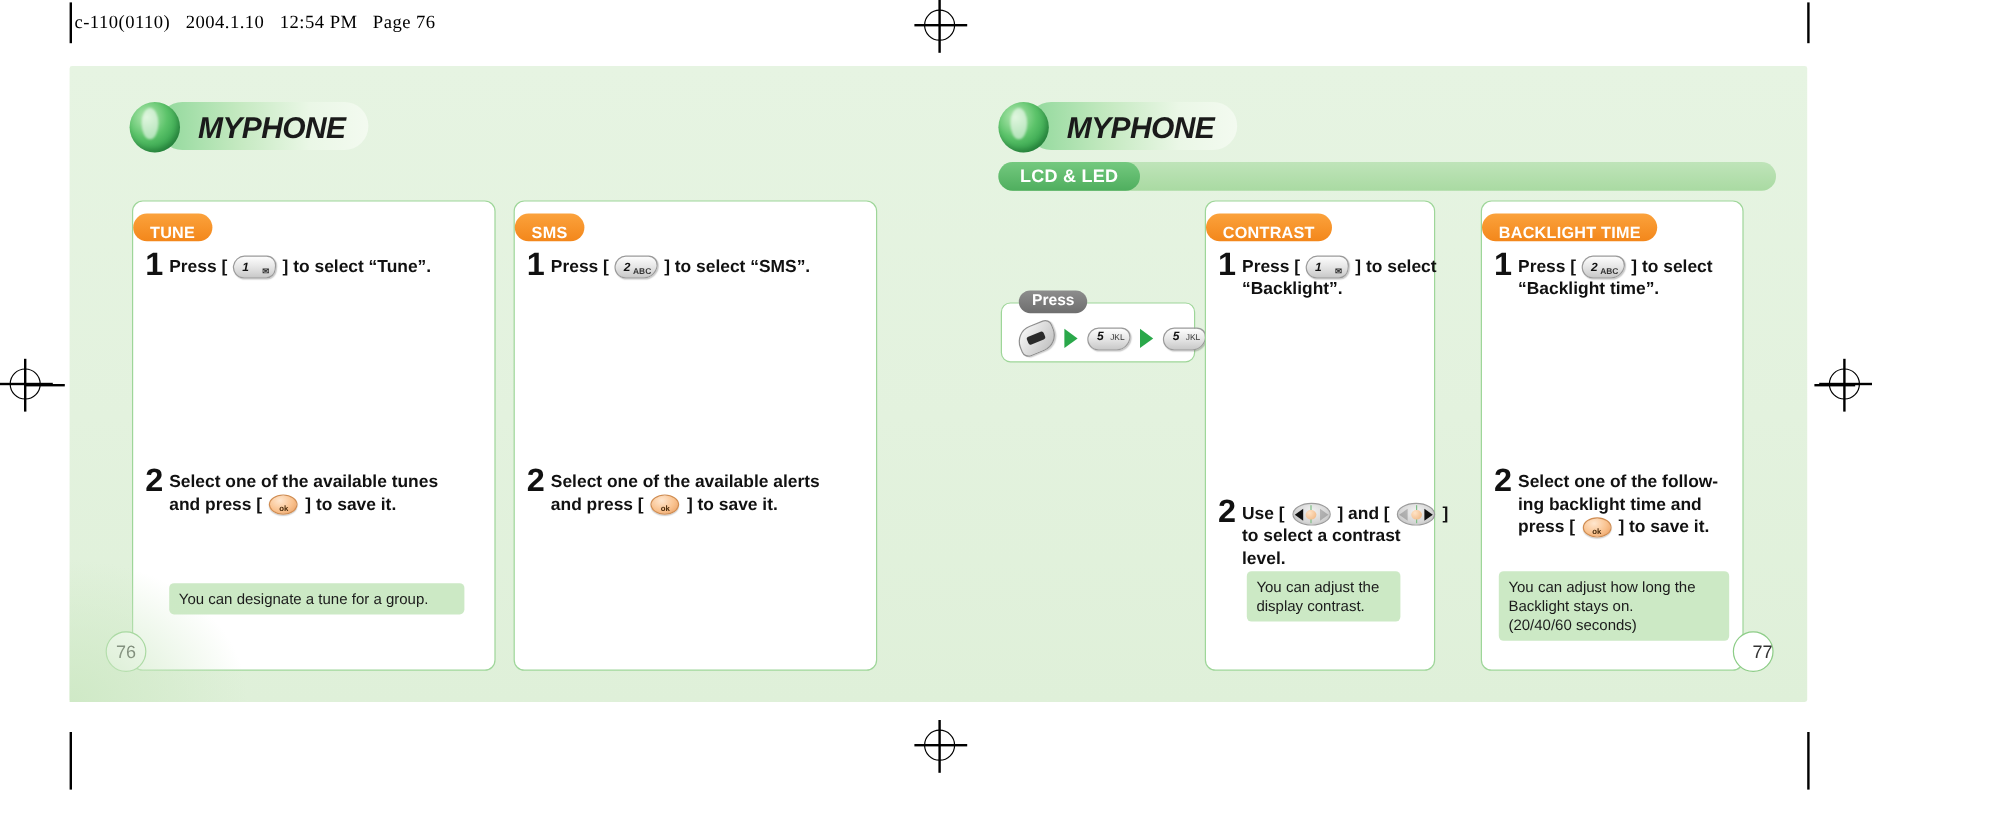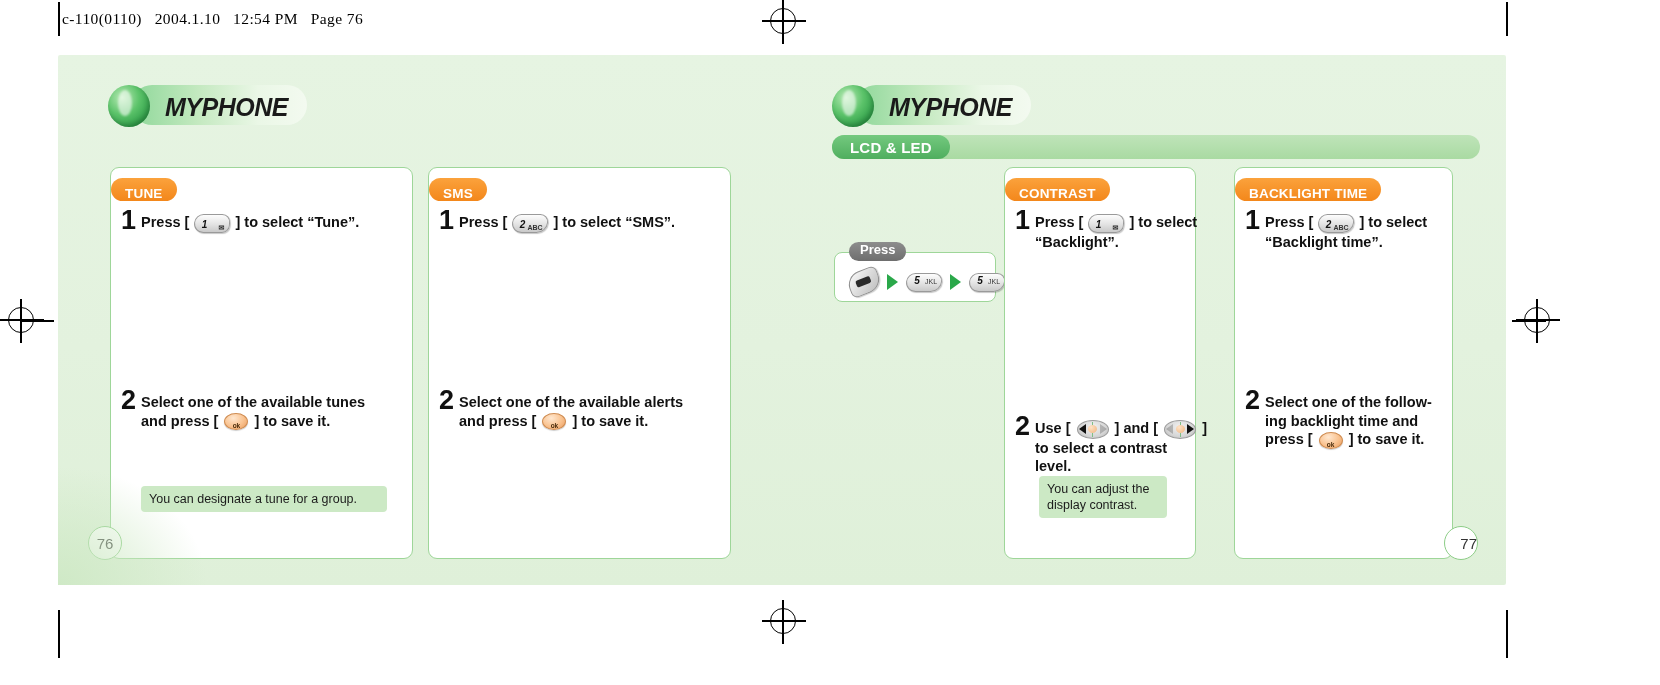--- a/index.html
+++ b/index.html
@@ -307,19 +307,24 @@
           <div>Select one of the follow-</div>
           <div>ing backlight time and</div>
           <div>
             <span>press [</span>
             <span class="okkey"><em>ok</em></span>
             <span>] to save it.</span>
           </div>
         </div>
       </div>
 
+      <div class="note" style="left:14px;top:308px;width:192px;">
+        <div>You can adjust how long the</div>
+        <div>Backlight stays on.</div>
+        <div>(20/40/60 seconds)</div>
+      </div>
     </div>
 
     <div class="pgnum" style="left:662px;top:471px;justify-content:flex-end;">
       <span>77</span>
     </div>
   </div>
 </div>
 
 </body></html>

